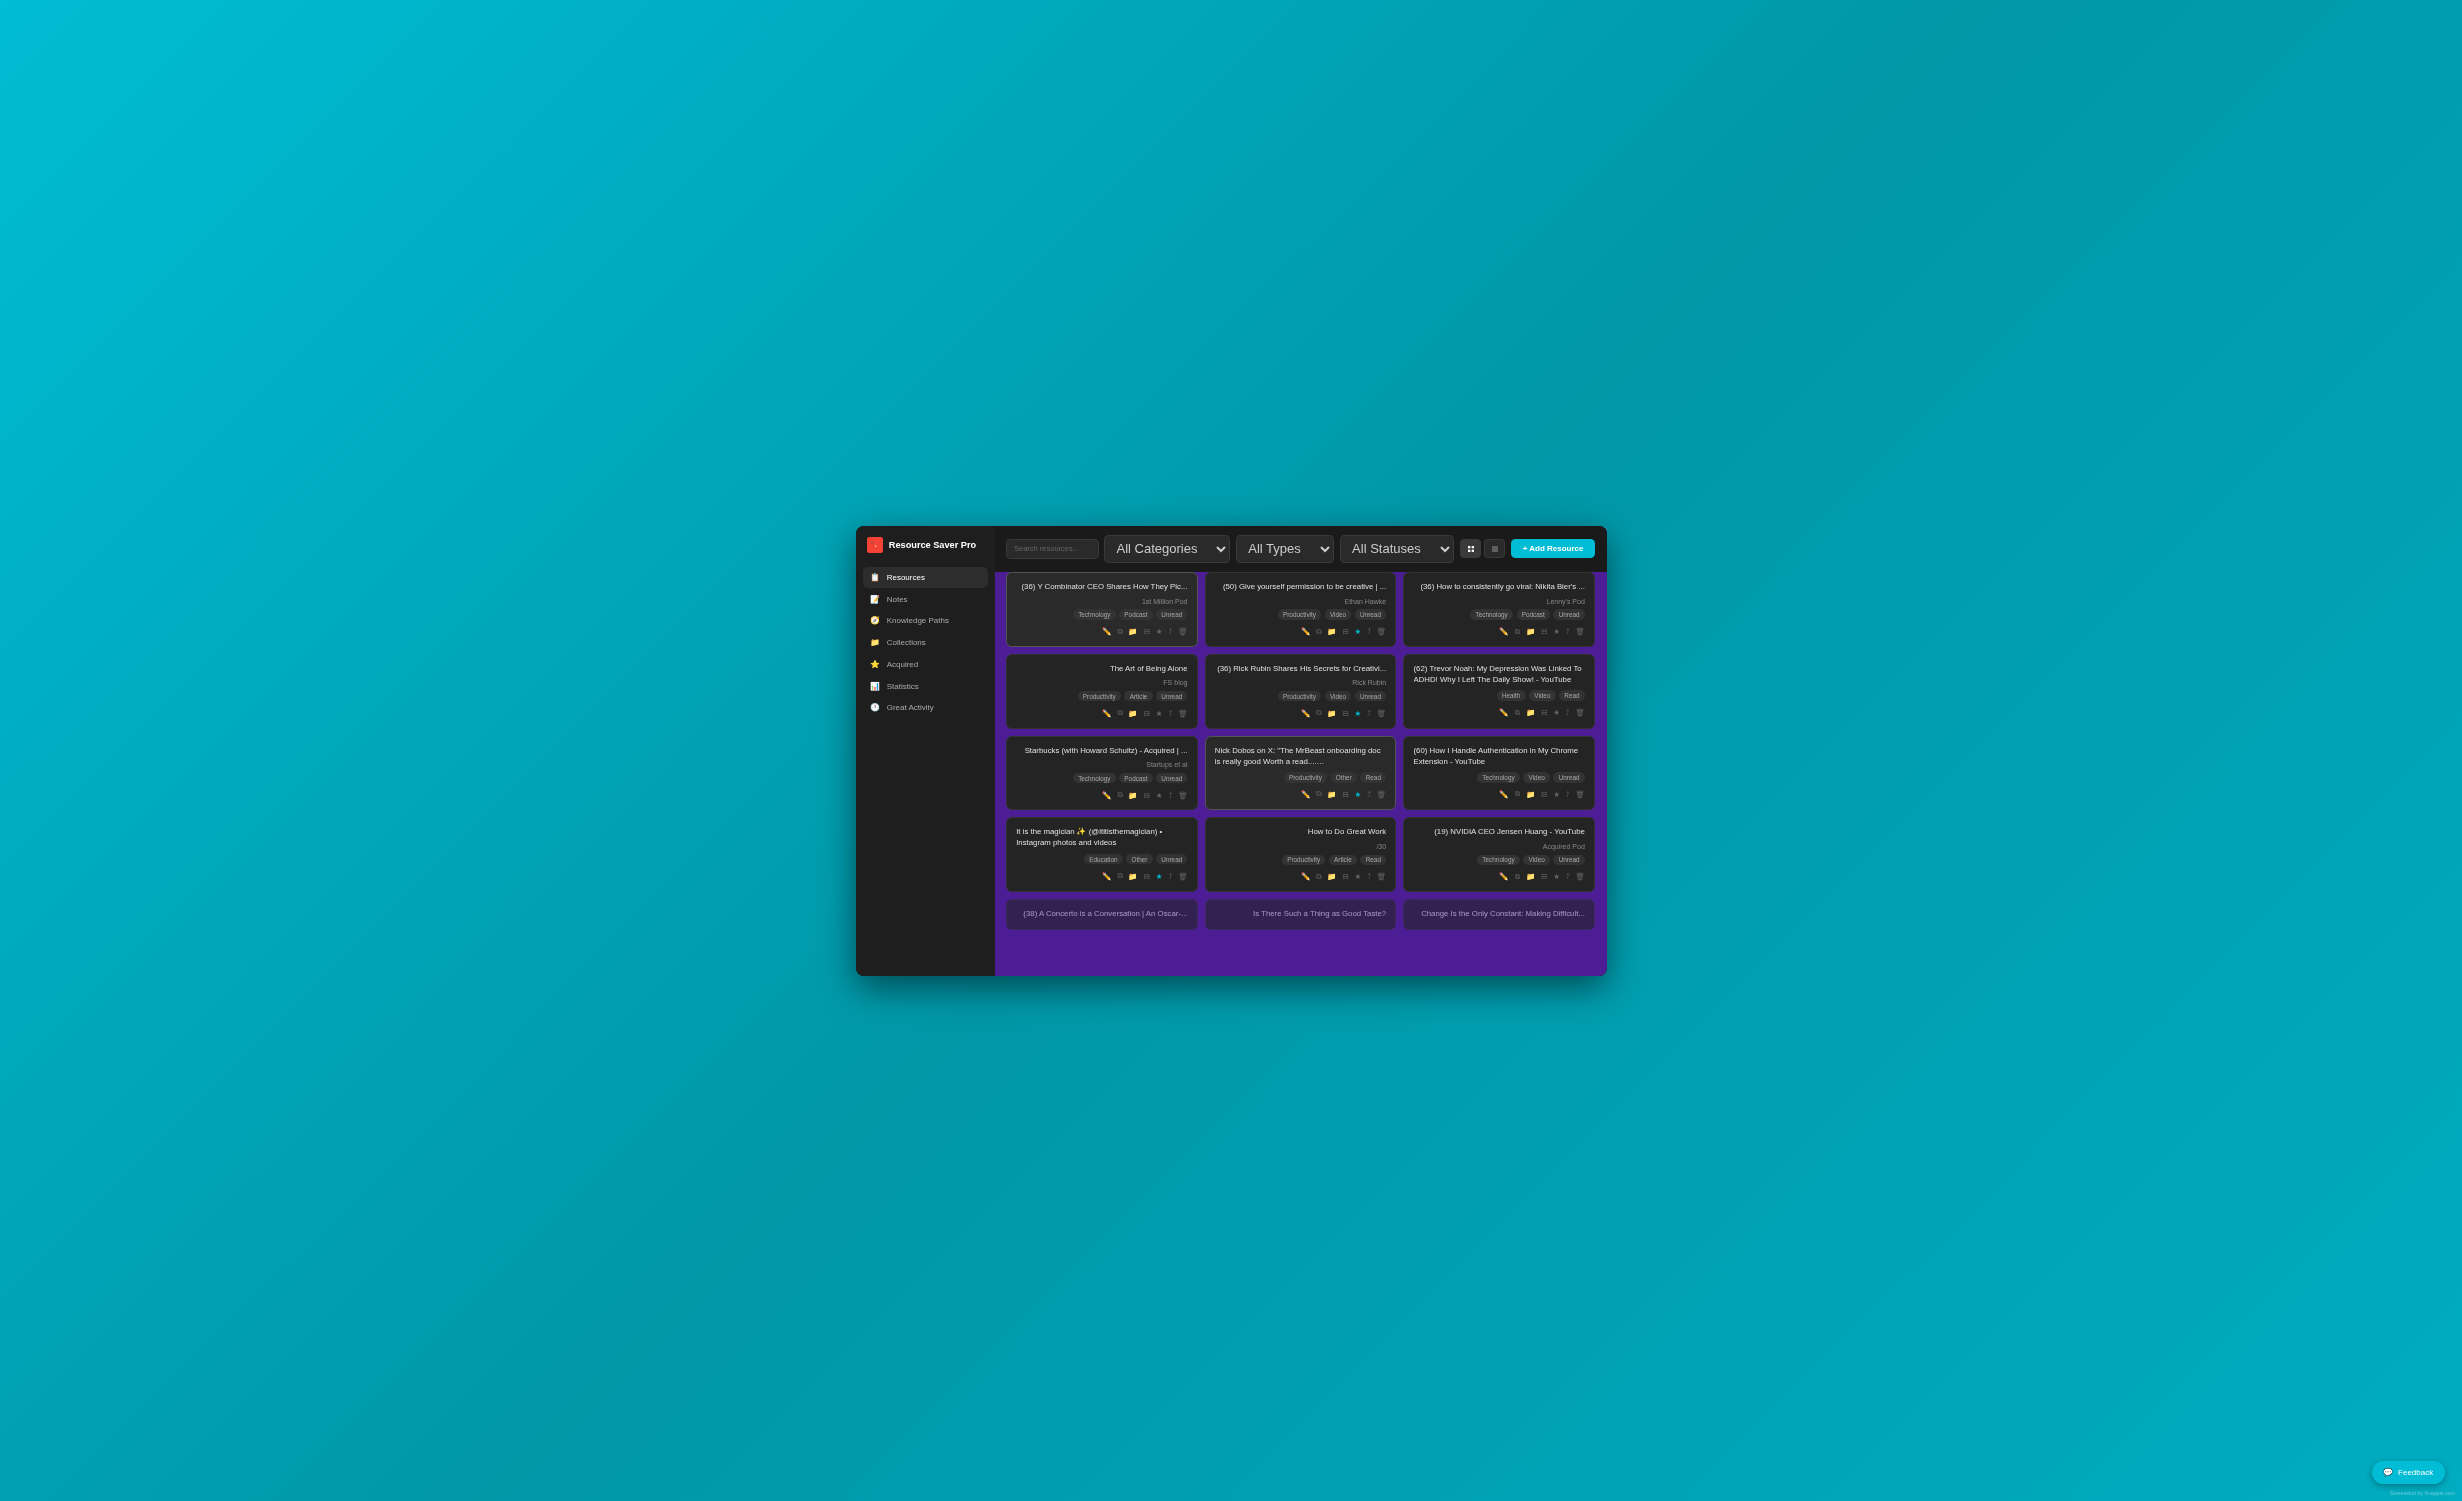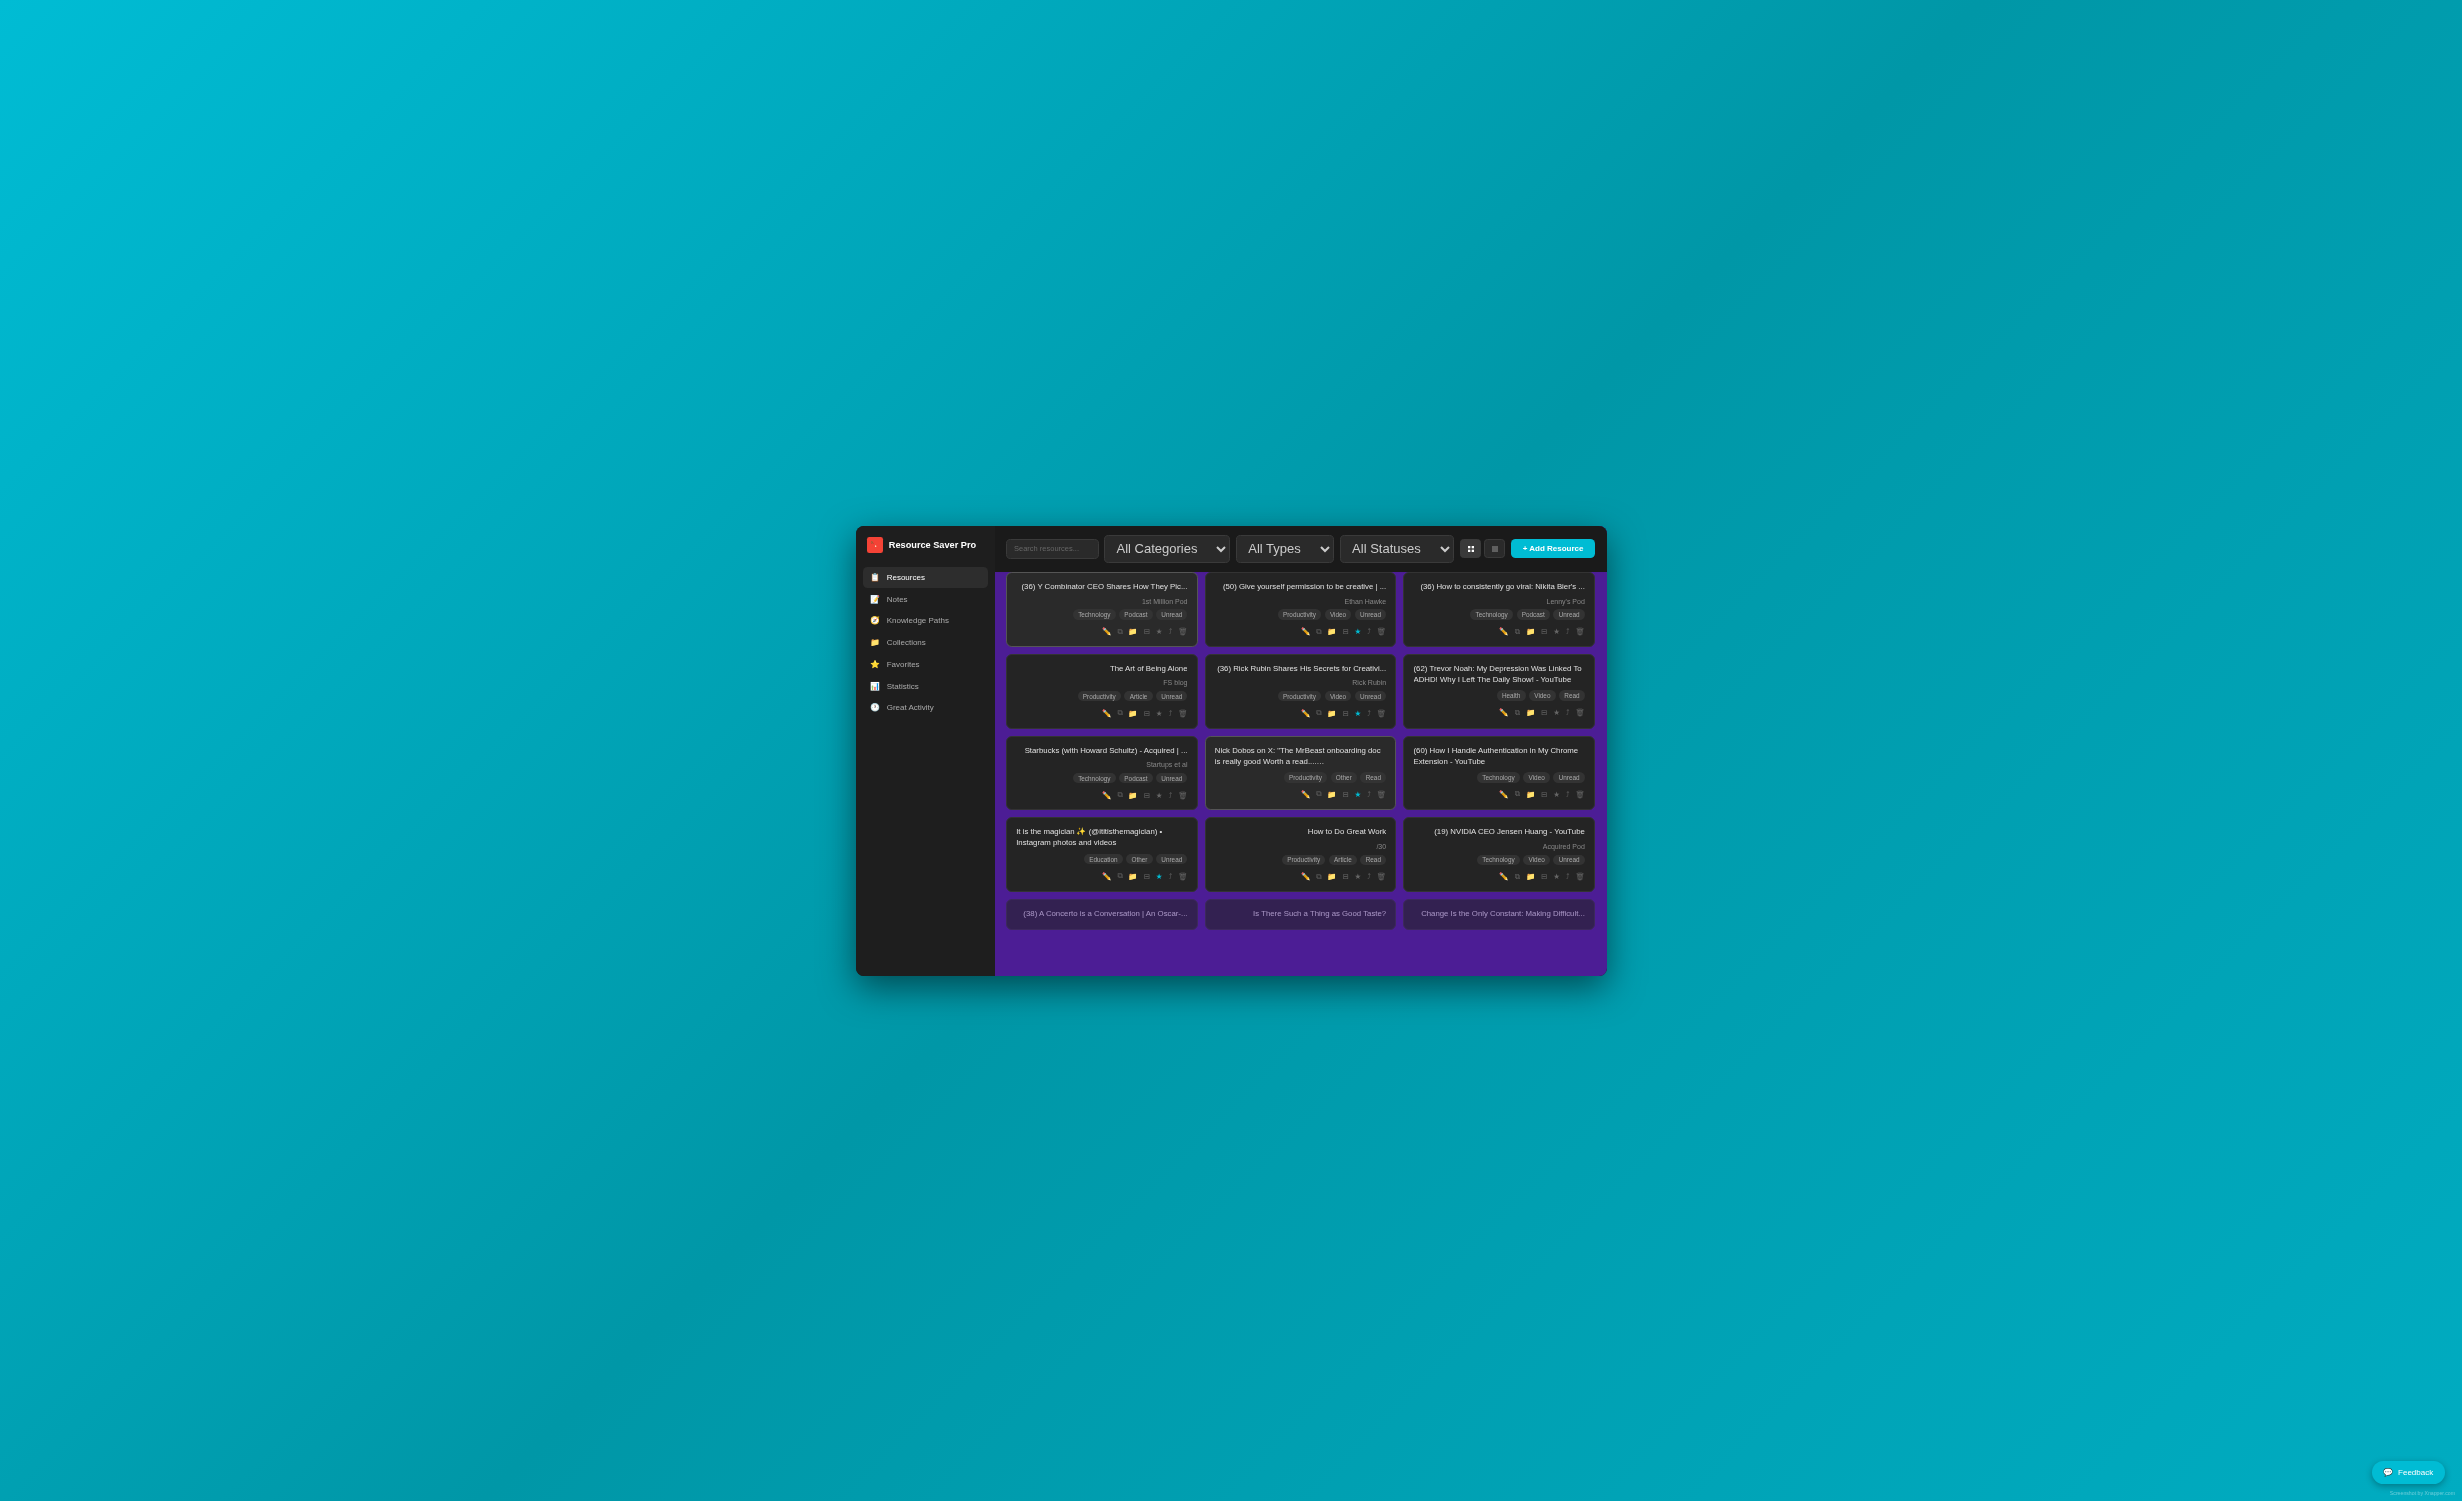--- a/index.html
+++ b/index.html
@@ -282,21 +282,21 @@
         <div class="nav-item">
     <span class="nav-icon">🧭</span>
     <span>Knowledge Paths</span>
   </div>
         <div class="nav-item">
     <span class="nav-icon">📁</span>
     <span>Collections</span>
   </div>
         <div class="nav-item">
     <span class="nav-icon">⭐</span>
-    <span>Favorites</span>
+    <span>Acquired</span>
   </div>
         <div class="nav-item">
     <span class="nav-icon">📊</span>
     <span>Statistics</span>
   </div>
         <div class="nav-item">
     <span class="nav-icon">🕐</span>
     <span>Great Activity</span>
   </div>
       </nav>

